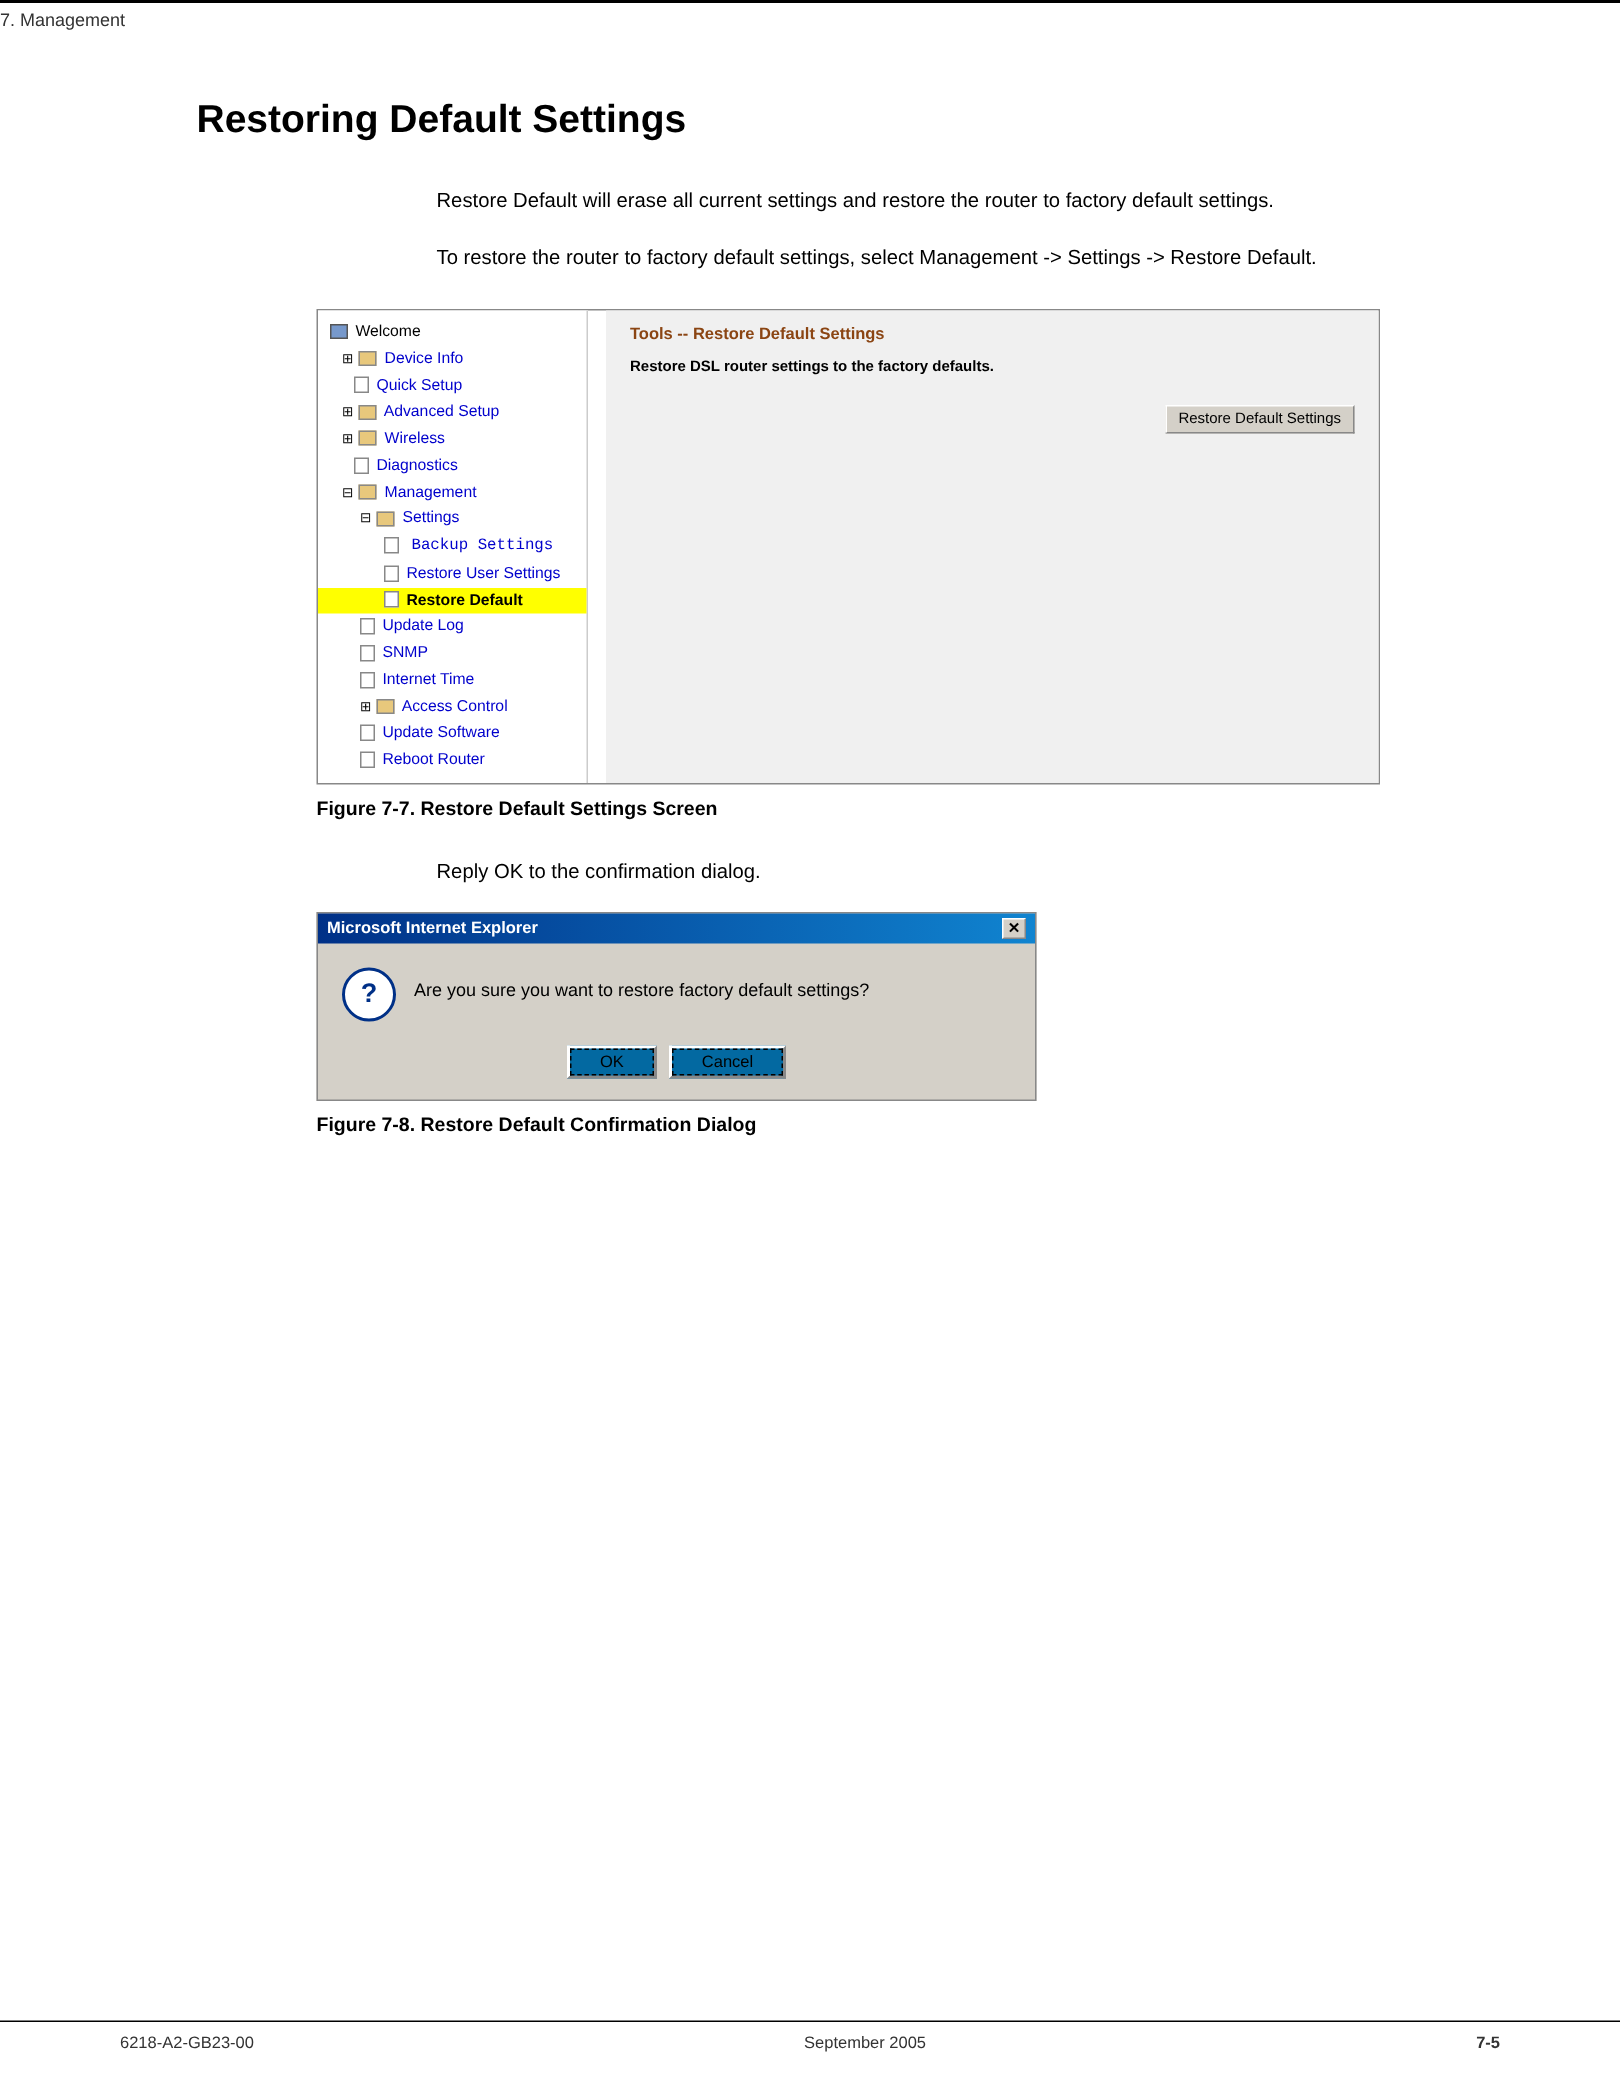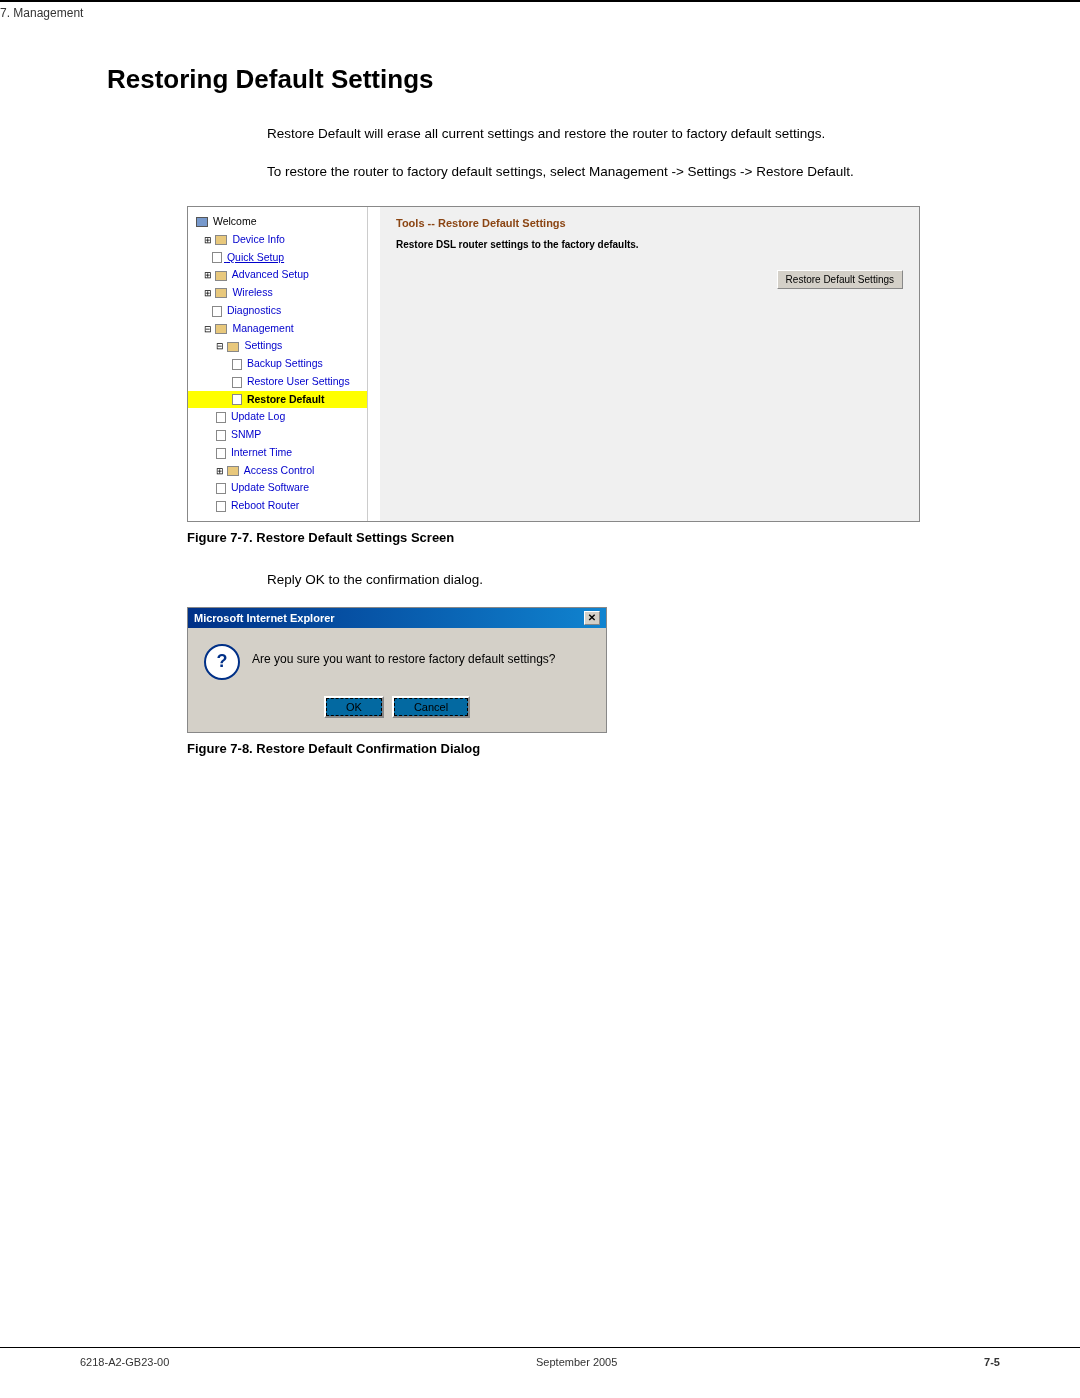--- a/index.html
+++ b/index.html
@@ -19,20 +19,21 @@
       padding: 4px 40px 4px 0;
       text-align: left;
       font-size: 12px;
       color: #333;
       margin-bottom: 0;
     }
 
     
     .main-content {
       padding: 40px 80px 60px 107px;
+      margin-left: 24px;
     }
 
     .page-title {
       font-size: 26px;
       font-weight: bold;
       margin-bottom: 28px;
       color: #000;
     }
 
     .body-text {
@@ -111,21 +112,21 @@
       font-weight: bold;
       margin: 8px 80px 24px 80px;
       color: #000;
     }
 
     
     .dialog-box {
       border: 1px solid #888;
       margin: 8px 80px 8px 80px;
       background: #d4d0c8;
-      width: 420px;
+      width: 480px;
     }
 
     .dialog-titlebar {
       background: linear-gradient(to right, #003087, #1084d0);
       color: #fff;
       font-size: 11px;
       font-weight: bold;
       padding: 3px 6px;
       display: flex;
       justify-content: space-between;
@@ -288,21 +289,21 @@
         <span>Welcome</span>
       </div>
       <div class="menu-item blue">
         <span style="padding-left:8px;">
           <span class="plus-icon">⊞</span>
           <span class="folder-icon"></span>
           <span>Device Info</span>
         </span>
       </div>
       <div class="menu-item blue">
-        <span style="padding-left:16px;text-decoration:underline;">
+        <span style="padding-left:16px;">
           <span class="page-icon"></span>
           <span>Quick Setup</span>
         </span>
       </div>
       <div class="menu-item blue">
         <span style="padding-left:8px;">
           <span class="plus-icon">⊞</span>
           <span class="folder-icon"></span>
           <span>Advanced Setup</span>
         </span>
@@ -328,21 +329,21 @@
         </span>
       </div>
       <div class="menu-item blue">
         <span style="padding-left:20px;">
           <span class="minus-icon">⊟</span>
           <span class="folder-icon"></span>
           <span>Settings</span>
         </span>
       </div>
       <div class="menu-item blue">
-        <span style="padding-left:36px;">
+        <span style="padding-left:36px;font-family:Liberation Mono, monospace;">
           <span class="page-icon"></span>
           <span>Backup Settings</span>
         </span>
       </div>
       <div class="menu-item blue">
         <span style="padding-left:36px;">
           <span class="page-icon"></span>
           <span>Restore User Settings</span>
         </span>
       </div>

